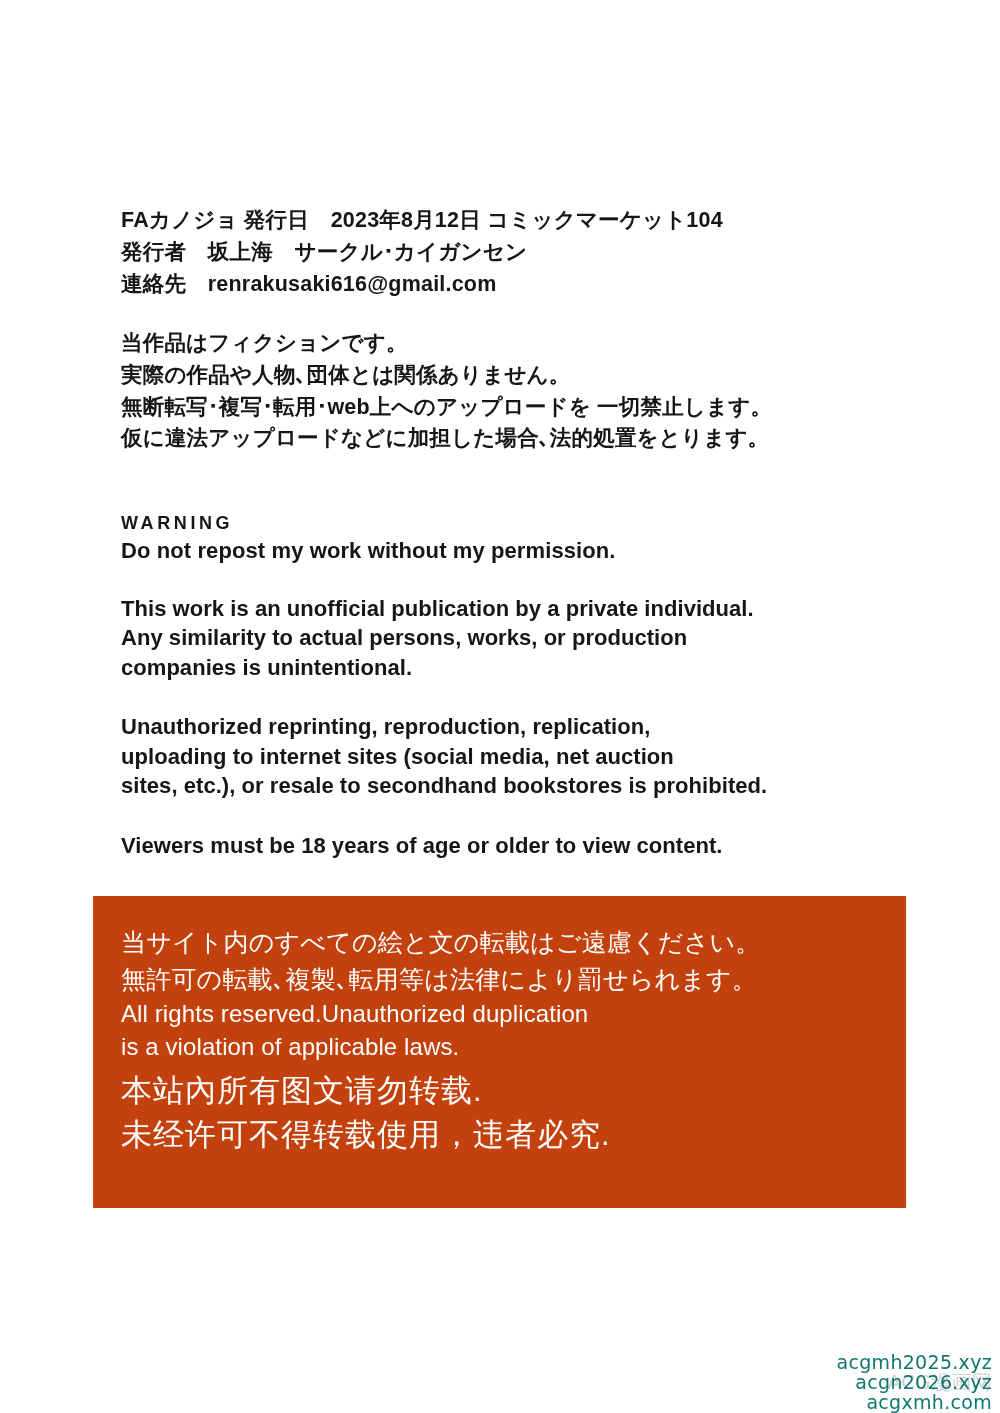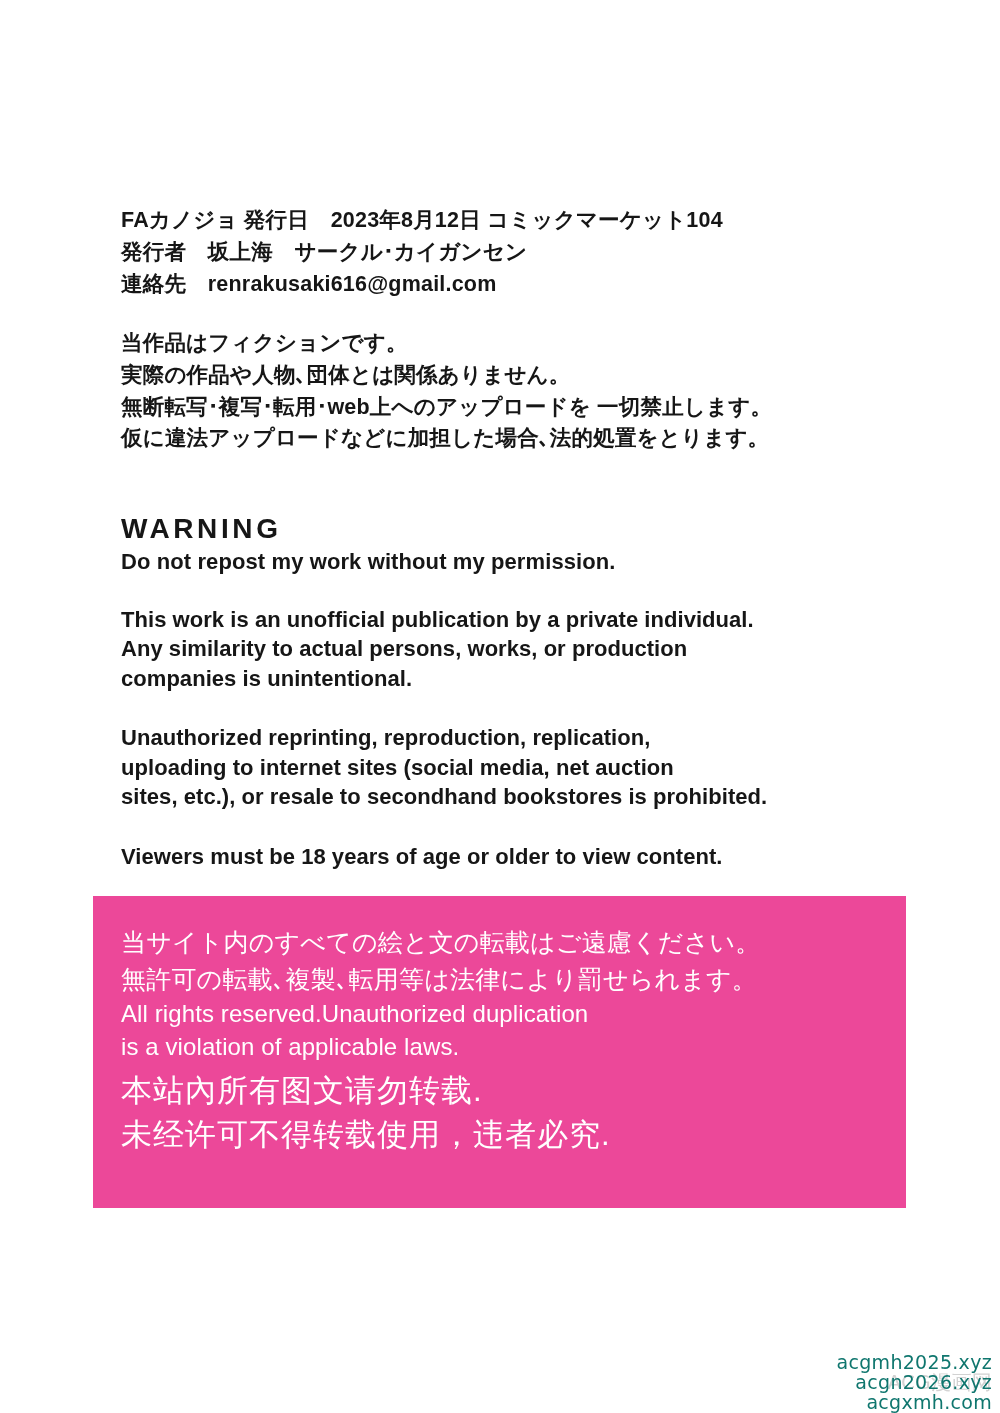--- a/index.html
+++ b/index.html
@@ -52,21 +52,21 @@
     color: #161616;
   }
   .jp-disclaimer .line {
     white-space: pre;
   }
 
   
   .warning-title {
     margin-top: 58px;
     font-weight: bold;
-    font-size: 28px;
+    font-size: 18px;
     letter-spacing: 3.6px;
     color: #161616;
   }
   .warning-sub {
     margin-top: 4px;
     font-weight: bold;
     font-size: 22px;
     letter-spacing: 0.1px;
     color: #161616;
   }
@@ -82,21 +82,21 @@
     white-space: pre;
   }
 
   
   .notice-box {
     position: absolute;
     left: 93px;
     top: 896px;
     width: 813px;
     height: 312px;
-    background: #ec4899;
+    background: #c2410c;
     color: #ffffff;
   }
   .notice-inner {
     padding: 28px 0 0 28px;
   }
   .notice-line {
     white-space: pre;
     color: #ffffff;
   }
   .notice-jp {

